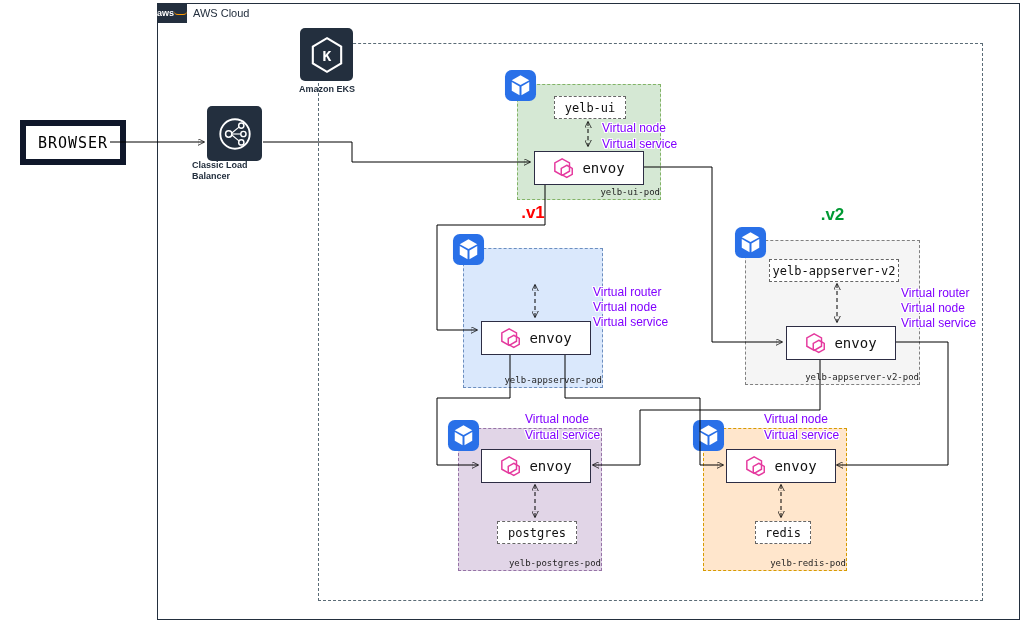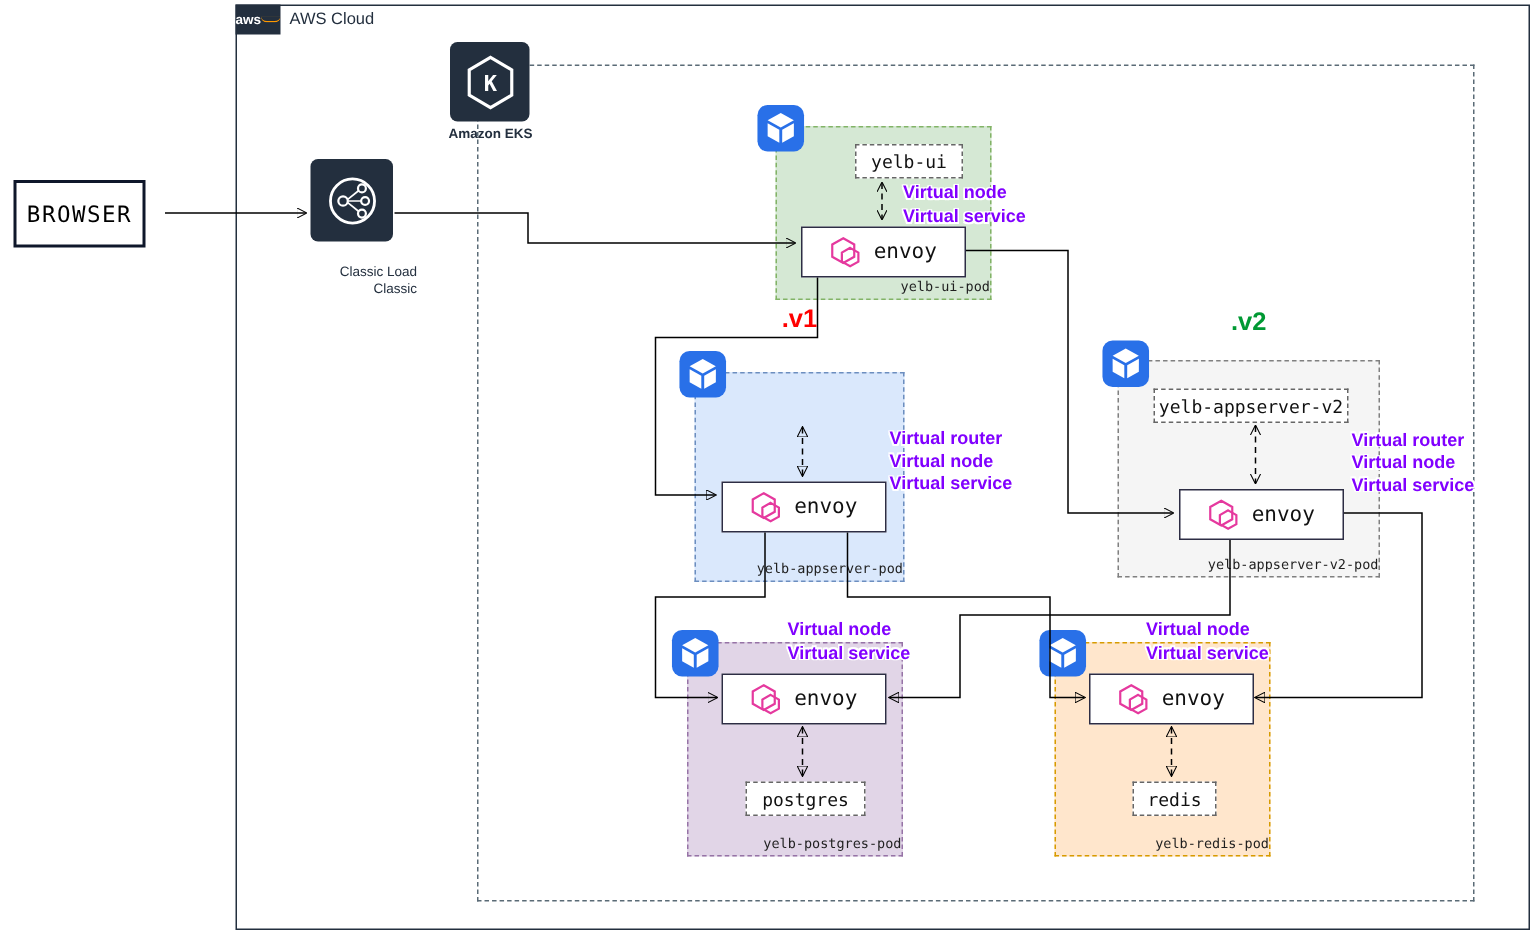--- a/index.html
+++ b/index.html
@@ -12,30 +12,30 @@
   #aws-cloud-box { left:157px; top:3px; width:863px; height:617px;
                    border:1px solid #232f3e; background:#fff; }
   #aws-badge { left:157px; top:3px; width:30px; height:20px; background:#232f3e;
                display:flex; flex-direction:row; align-items:center; justify-content:center; }
   #aws-badge .aws-txt { color:#fff; font-weight:bold; font-size:9px; line-height:9px; }
   #aws-badge .aws-smile { width:13px; height:4px; border-bottom:1.5px solid #ff9900;
                border-radius:0 0 9px 9px; margin-top:0px; }
   #aws-cloud-label { left:193px; top:7px; font-size:11px; color:#232f3e; }
 
   
-  #browser-box { left:9px; top:120px; width:88px; height:45px; border:2px solid #0f172a;
+  #browser-box { left:20px; top:120px; width:106px; height:45px; border:6px solid #0f172a;
                  background:#fff; display:flex; align-items:center; justify-content:center;
                  font-size:15px; letter-spacing:1px; }
 
   
   .icon-dark { background:#232f3e; border-radius:5px; display:flex;
                align-items:center; justify-content:center; }
   #clb-icon { left:207px; top:106px; width:55px; height:55px; }
-  #clb-label { left:192px; top:176px; width:86px; text-align:right; font-size:9px;
-               font-weight:normal; color:#232f3e; line-height:1.25; }
+  #clb-label { left:192px; top:160px; width:86px; text-align:left; font-size:9px;
+               font-weight:bold; color:#232f3e; line-height:1.25; }
   #eks-icon { left:300px; top:28px; width:53px; height:53px; }
   #eks-label { left:288px; top:84px; width:78px; text-align:center; font-size:9px;
                font-weight:bold; color:#232f3e; }
 
   
   #cluster-boundary { left:318px; top:43px; width:665px; height:558px;
                       border:1px dashed #5a6b76; }
 
   
   .pod { border-width:1px; border-style:dashed; }
@@ -49,21 +49,21 @@
   .app-box  { position:absolute; background:#fff; border:1px dashed #666;
               display:flex; align-items:center; justify-content:center;
               font-size:12px; color:#111; }
   .envoy-box { position:absolute; background:#fff; border:1px solid #2d2d44;
                display:flex; align-items:center; justify-content:center; gap:7px; }
   .envoy-box .envoy-txt { font-size:14px; color:#111; }
   .envoy-logo { width:22px; height:22px; display:inline-flex; }
   .caption { position:absolute; bottom:2px; left:0; width:100%; text-align:right;
              font-size:9px; color:#1f1f1f; }
 
-  .mesh-label { position:absolute; z-index:10; font-size:12px; font-weight:bold;
+  .mesh-label { position:absolute; z-index:10; font-size:12px; font-weight:normal;
                 color:#8100ff; white-space:nowrap; line-height:15px;
                 text-shadow:-1px -1px 0 #fff, 1px -1px 0 #fff, -1px 1px 0 #fff,
                             1px 1px 0 #fff, 0 -1px 0 #fff, 0 1px 0 #fff,
                             -1px 0 0 #fff, 1px 0 0 #fff; }
   .version-tag { position:absolute; z-index:10; font-size:17px; font-weight:bold;
                  text-align:center; }
   #v1-tag { left:463px; top:203px; width:140px; color:#ff0000; }
   #v2-tag { left:745px; top:205px; width:175px; color:#009933; }
 
   #edges { position:absolute; left:0; top:0; width:1024px; height:623px;
@@ -96,21 +96,21 @@
       <circle cx="26" cy="12" r="2.5" fill="none" stroke="#fff" stroke-width="1.4"></circle>
       <circle cx="28" cy="20" r="2.5" fill="none" stroke="#fff" stroke-width="1.4"></circle>
       <circle cx="26" cy="28" r="2.5" fill="none" stroke="#fff" stroke-width="1.4"></circle>
       <line x1="17" y1="19" x2="23.8" y2="13.5" stroke="#fff" stroke-width="1.1"></line>
       <line x1="17" y1="20" x2="25.4" y2="20" stroke="#fff" stroke-width="1.1"></line>
       <line x1="17" y1="21" x2="23.8" y2="26.5" stroke="#fff" stroke-width="1.1"></line>
     </svg>
   </div>
   <div class="abs" id="clb-label">
     <div>Classic Load</div>
-    <div>Classic</div>
+    <div>Balancer</div>
   </div>
 
   <div class="abs icon-dark" id="eks-icon">
     <svg width="42" height="42" viewBox="0 0 40 40">
       <polygon points="20,4 33.5,12 33.5,28 20,36 6.5,28 6.5,12" fill="none" stroke="#fff" stroke-width="2"></polygon>
       <text x="20" y="25.5" text-anchor="middle" font-size="14" font-weight="bold" fill="#fff" font-family="DejaVu Sans Mono, monospace">K</text>
     </svg>
   </div>
   <div class="abs" id="eks-label">Amazon EKS</div>
 
@@ -119,21 +119,21 @@
 
   <div class="abs pod" id="pod-ui">
     <span class="k8s-icon" style="left:-14px; top:-16px;">
       <svg viewBox="0 0 34 34">
           <rect x="1" y="1" width="32" height="32" rx="7" fill="#2970e8"></rect>
         <polygon points="17,6.5 26,11.5 17,16.5 8,11.5" fill="#fff"></polygon>
         <polygon points="8,13.5 16,18 16,27 8,22.5" fill="#fff"></polygon>
         <polygon points="26,13.5 18,18 18,27 26,22.5" fill="#fff"></polygon>
         </svg>
     </span>
-    <div class="app-box mono" style="left:52px; top:11px; width:72px; height:23px;">
+    <div class="app-box mono" style="left:36px; top:11px; width:72px; height:23px;">
       <span>yelb-ui</span>
     </div>
     <div class="envoy-box" style="left:16px; top:66px; width:110px; height:34px;">
       <span class="envoy-logo">
         <svg viewBox="0 0 24 24">
             <polygon points="10,2 18,6.5 18,15.5 10,20 2,15.5 2,6.5" fill="none" stroke="#e5399e" stroke-width="1.6"></polygon>
         <polygon points="15,9 21,12.4 21,19 15,22.3 9,19 9,12.4" fill="none" stroke="#e5399e" stroke-width="1.6"></polygon>
           </svg>
       </span>
       <span class="envoy-txt mono">envoy</span>

